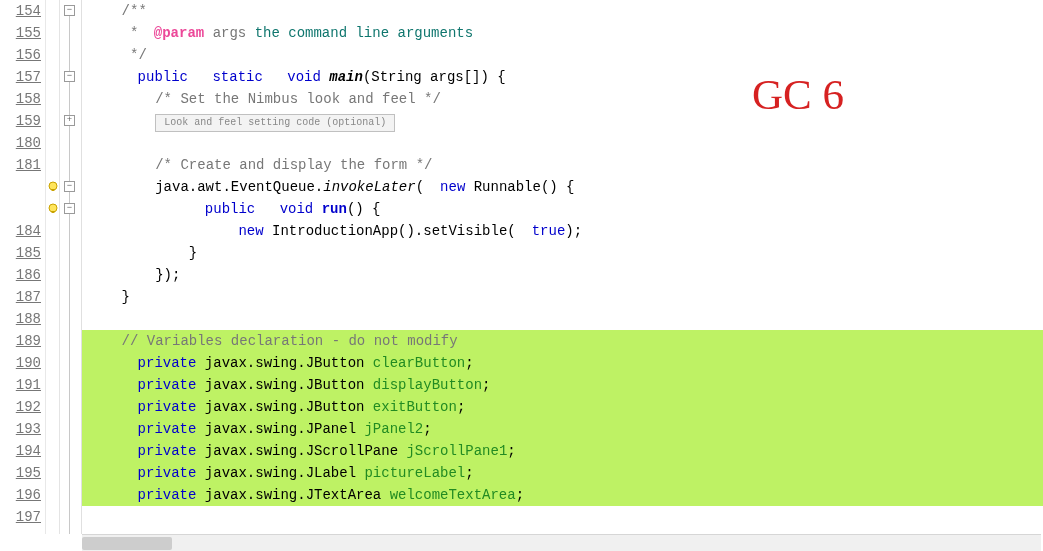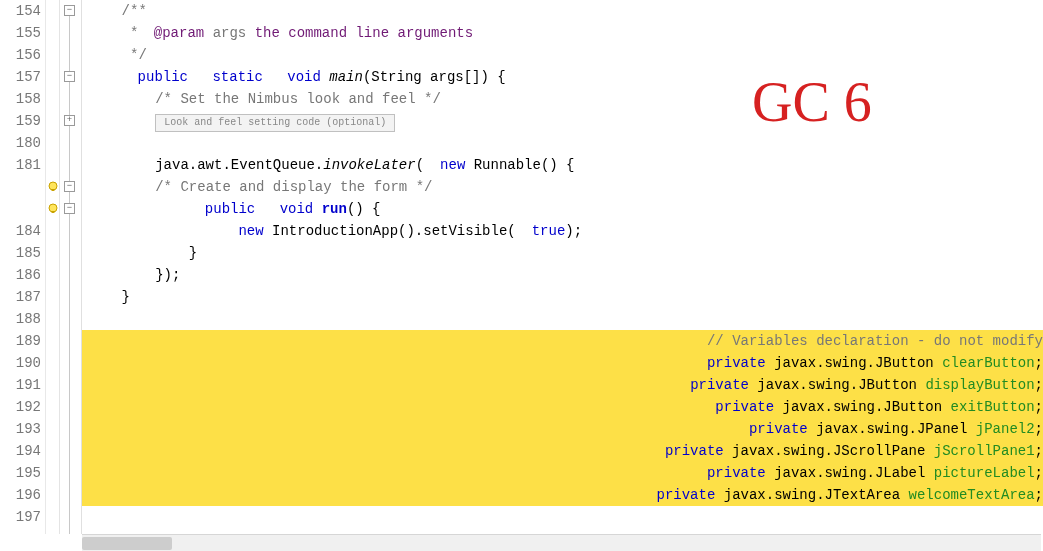--- a/index.html
+++ b/index.html
@@ -19,20 +19,21 @@
     height: 534px;
     position: relative;
   }
   .gutter-ln {
     width: 46px;
     background: #fff;
     border-right: 1px solid #e8e8e8;
     text-align: right;
     color: #777;
     user-select: none;
+    text-decoration: underline;
   }
   .gutter-ln .ln {
     height: 22px;
     line-height: 22px;
     padding-right: 4px;
   }
   .gutter-marks {
     width: 14px;
     background: #fff;
     border-right: 1px solid #e4e4e4;
@@ -77,48 +78,47 @@
     background: #fff;
     overflow: hidden;
   }
   .code-row {
     height:22px;
     line-height:22px;
     white-space: pre;
     padding-left: 6px;
   }
   .code-row.guarded {
-    background: #fde047;
-    text-align: right;
+    background: #bef264;
   }
   
   .kw   { color:#0000cc;padding-left:16px; }
   .kwb  { color:#0000cc; font-weight:bold; }
   .com  { color:#777; }
   .jdoc { color:#777; }
-  .tag  { color:#701a75; font-weight:normal;padding-left:7px; }
-  .jtxt { color:#701a75; }
+  .tag  { color:#ec4899; font-weight:bold;padding-left:7px; }
+  .jtxt { color:#0f766e; }
   .meth { font-style: italic; }
   .field{ color:#228b22; }
-  .mname{ font-weight:normal; font-style:italic; }
+  .mname{ font-weight:bold; font-style:italic; }
   .foldlabel {
     display:inline-block;
     background:#f3f3f3;
     border:1px solid #c0c0c0;
     color:#888;
     padding:0 8px;
     height:18px;
     line-height:16px;
     font-size:10px;
   }
   .annotation {
     position:absolute;
     font-family: "Segoe Script","Comic Sans MS",cursive;
     color:#d62121;
-    font-size:56px;
+    font-size:43px;
     font-weight:500;
     pointer-events:none;
   }
   .hscroll {
     position:absolute;
     left:82px;
     right:2px;
     bottom:0;
     height:17px;
     background:#f0f0f0;
@@ -194,22 +194,22 @@
   <div class="code-area" id="code-area">
 
     <span class="annotation" style="left:670px; top:70px;">GC 6</span>
   <div class="code-row"><span class="jdoc">    /**</span></div>
       <div class="code-row"><span class="jdoc">     * </span><span class="tag">@param</span><span class="jdoc"> args </span><span class="jtxt">the command line arguments</span></div>
       <div class="code-row"><span class="jdoc">     */</span></div>
       <div class="code-row"><span>    </span><span class="kw">public</span><span> </span><span class="kw">static</span><span> </span><span class="kw">void</span><span> </span><span class="mname">main</span><span>(String args[]) {</span></div>
       <div class="code-row"><span>        </span><span class="com">/* Set the Nimbus look and feel */</span></div>
       <div class="code-row"><span>        </span><span class="foldlabel">Look and feel setting code (optional)</span></div>
       <div class="code-row"><span></span></div>
+      <div class="code-row"><span>        </span><span class="com">/* Create and display the form */</span></div>
       <div class="code-row"><span>        java.awt.EventQueue.</span><span class="meth">invokeLater</span><span>(</span><span class="kw">new</span><span> Runnable() {</span></div>
-      <div class="code-row"><span>        </span><span class="com">/* Create and display the form */</span></div>
       <div class="code-row"><span>            </span><span class="kw">public</span><span> </span><span class="kw">void</span><span> </span><span class="kwb">run</span><span>() {</span></div>
       <div class="code-row"><span>                </span><span class="kw">new</span><span> IntroductionApp().setVisible(</span><span class="kw">true</span><span>);</span></div>
       <div class="code-row"><span>            }</span></div>
       <div class="code-row"><span>        });</span></div>
       <div class="code-row"><span>    }</span></div>
       <div class="code-row"><span></span></div>
       <div class="code-row guarded"><span>    </span><span class="com">// Variables declaration - do not modify</span></div>
       <div class="code-row guarded"><span>    </span><span class="kw">private</span><span> javax.swing.JButton </span><span class="field">clearButton</span><span>;</span></div>
       <div class="code-row guarded"><span>    </span><span class="kw">private</span><span> javax.swing.JButton </span><span class="field">displayButton</span><span>;</span></div>
       <div class="code-row guarded"><span>    </span><span class="kw">private</span><span> javax.swing.JButton </span><span class="field">exitButton</span><span>;</span></div>

